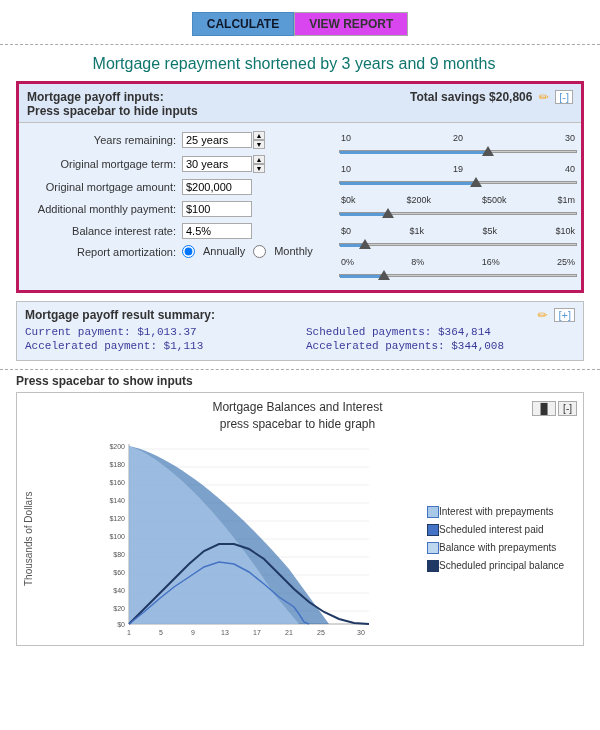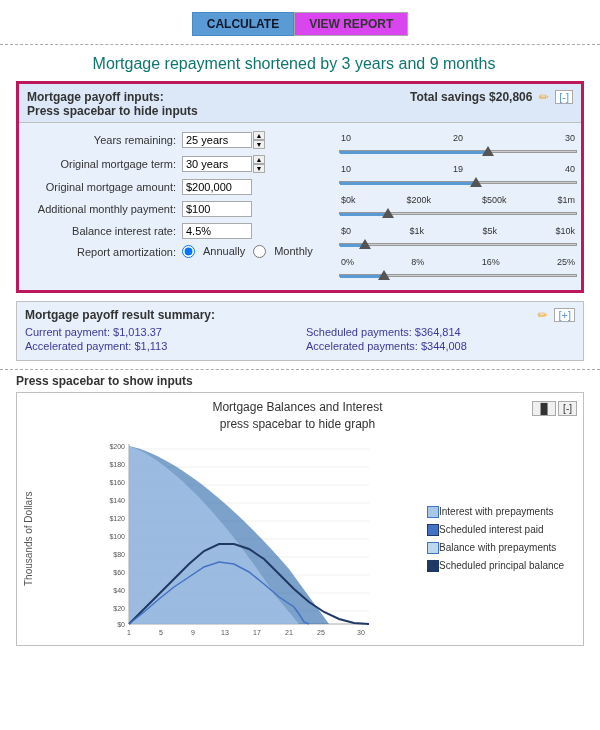--- a/index.html
+++ b/index.html
@@ -240,20 +240,21 @@
       font-size: 12px;
     }
     .result-actions {
       display: flex;
       align-items: center;
       gap: 4px;
     }
     .result-body {
       display: flex;
       gap: 12px;
+      font-family: Liberation Mono, monospace;
     }
     .result-col {
       flex: 1;
     }
     .result-row {
       font-size: 11px;
       margin-bottom: 2px;
       color: #3a3a9a;
     }
 

